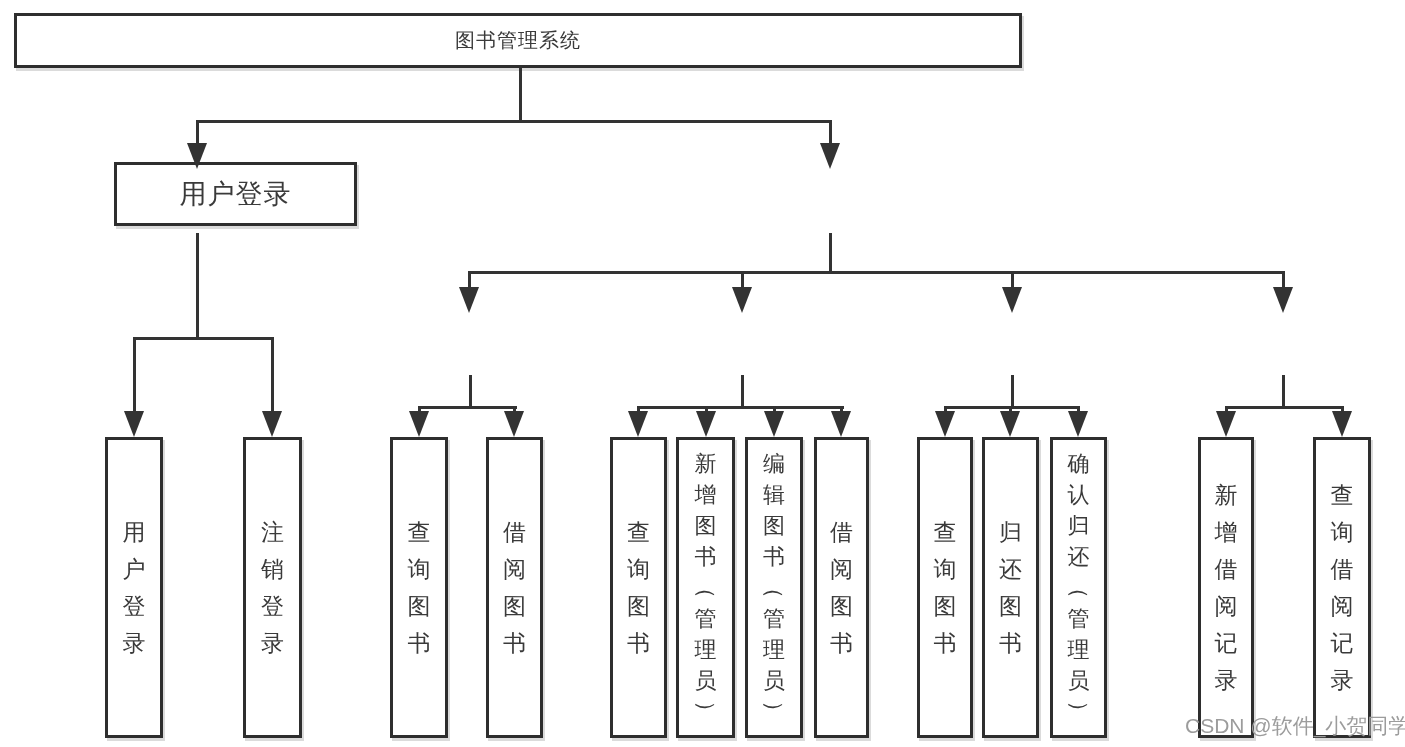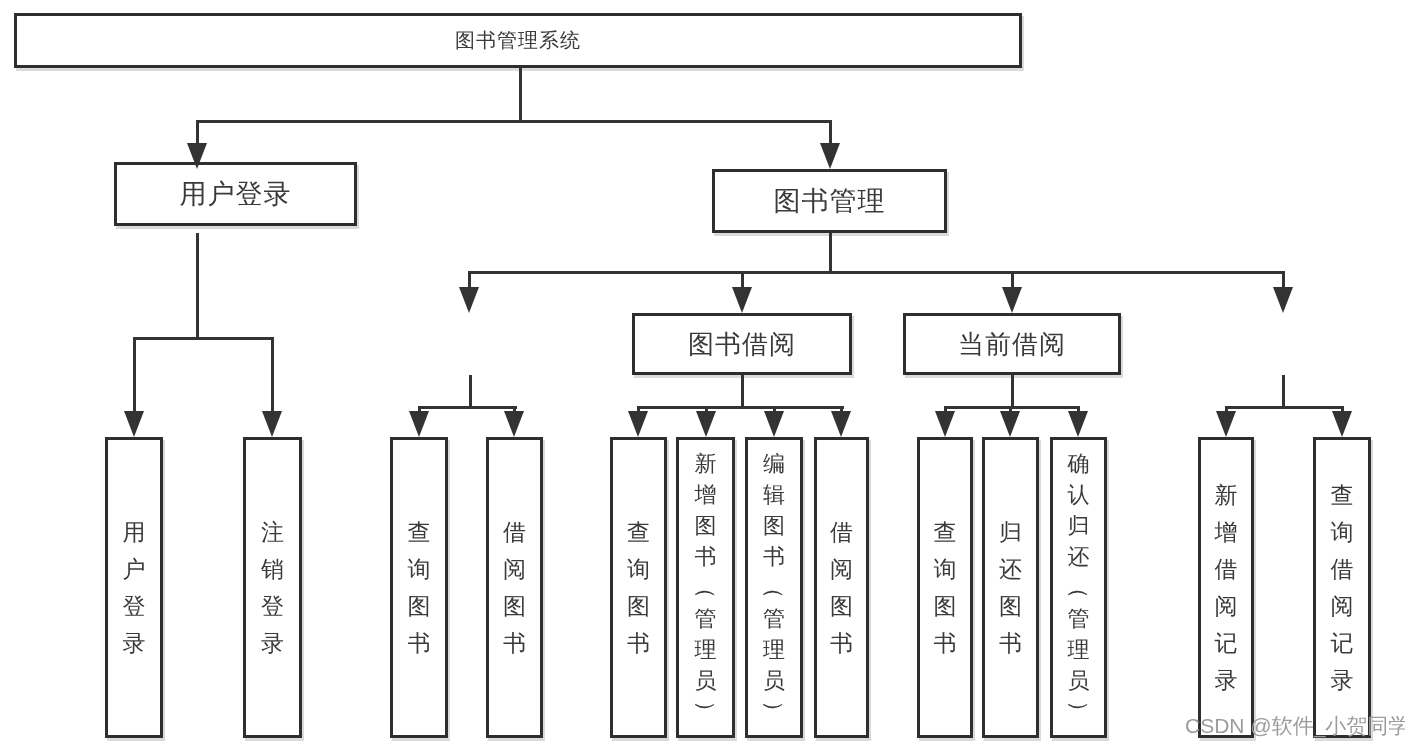--- a/index.html
+++ b/index.html
@@ -54,32 +54,23 @@
 <div class="canvas">
 
   <div class="box root-box" style="left:14px;top:13px;width:1008px;height:55px;">
     <span>图书管理系统</span>
   </div>
 
   <div class="box l2-box" style="left:82px;top:162px;width:243px;height:64px;margin-left:32px;">
     <span>用户登录</span>
   </div>
 
-  <div class="box l2-box" style="left:712px;top:169px;width:235px;height:64px;">
-    <span>图书管理</span>
-  </div>
-
-
-  <div class="box l3-box" style="left:632px;top:313px;width:220px;height:62px;">
-    <span>图书借阅</span>
-  </div>
-
-  <div class="box l3-box" style="left:903px;top:313px;width:218px;height:62px;">
-    <span>当前借阅</span>
-  </div>
+
+
+
 
 
   <div class="box leaf" style="left:105px;width:58px;">
       <span class="vchar">用</span>
       <span class="vchar">户</span>
       <span class="vchar">登</span>
       <span class="vchar">录</span>
     </div>
 
   <div class="box leaf" style="left:243px;width:59px;">

